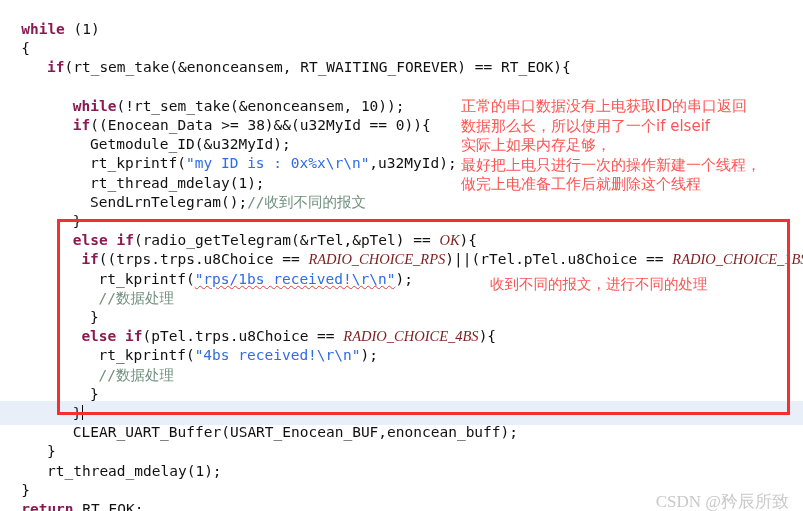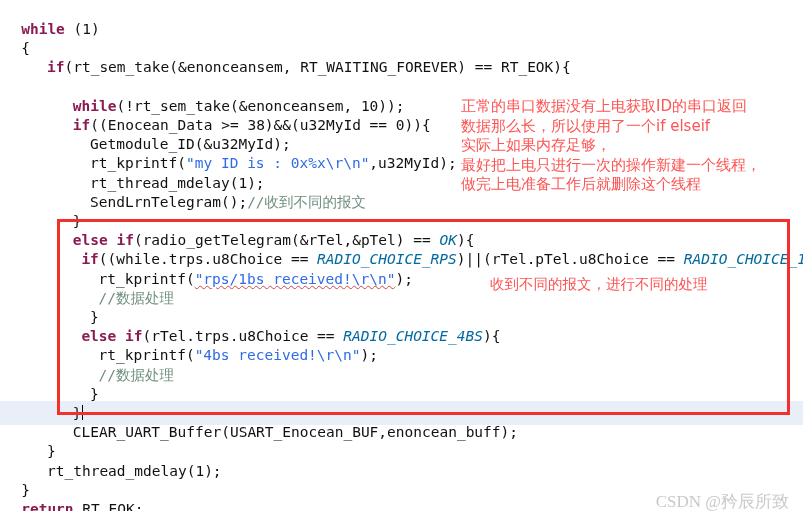--- a/index.html
+++ b/index.html
@@ -43,21 +43,21 @@
     width: 803px;
     height: 24px;
     background: #e8eff9;
     z-index: 0;
   }
 
   
   .kw      { color: #8a1a52; font-weight: bold; }
   .str     { color: #2f6ce5; }
   .cmt     { color: #6f8f7e; }
-  .macro   { color: #0369a1; font-style: italic; }
+  .macro   { color: #7f1d1d; font-style: italic; font-family: Liberation Serif, serif; }
   .plain   { color: #111111; }
 
   
   .squig {
     text-decoration: underline;
     text-decoration-style: wavy;
     text-decoration-color: #d04545;
     text-decoration-thickness: 1px;
   }
 
@@ -118,25 +118,25 @@
       <div class="code-line" style="top: 43.4px; padding-left: 47px;"><span class="kw">if</span><span class="plain">(rt_sem_take(&amp;enonceansem, RT_WAITING_FOREVER) == RT_EOK){</span></div>
       <div class="code-line" style="top: 62.6px; padding-left: 4px;"></div>
       <div class="code-line" style="top: 81.8px; padding-left: 72.8px;"><span class="kw">while</span><span class="plain">(!rt_sem_take(&amp;enonceansem, 10));</span></div>
       <div class="code-line" style="top: 101px; padding-left: 72.8px;"><span class="kw">if</span><span class="plain">((Enocean_Data &gt;= 38)&amp;&amp;(u32MyId == 0)){</span></div>
       <div class="code-line" style="top: 120.2px; padding-left: 90px;"><span class="plain">Getmodule_ID(&amp;u32MyId);</span></div>
       <div class="code-line" style="top: 139.4px; padding-left: 90px;"><span class="plain">rt_kprintf(</span><span class="str">"my ID is : 0x%x\r\n"</span><span class="plain">,u32MyId);</span></div>
       <div class="code-line" style="top: 158.6px; padding-left: 90px;"><span class="plain">rt_thread_mdelay(1);</span></div>
       <div class="code-line" style="top: 177.8px; padding-left: 90px;"><span class="plain">SendLrnTelegram();</span><span class="cmt">//收到不同的报文</span></div>
       <div class="code-line" style="top: 197px; padding-left: 72.8px;"><span class="plain">}</span></div>
       <div class="code-line" style="top: 216.2px; padding-left: 72.8px;"><span class="kw">else if</span><span class="plain">(radio_getTelegram(&amp;rTel,&amp;pTel) == </span><span class="macro">OK</span><span class="plain">){</span></div>
-      <div class="code-line" style="top: 235.4px; padding-left: 81.4px;"><span class="kw">if</span><span class="plain">((while.trps.u8Choice == </span><span class="macro">RADIO_CHOICE_RPS</span><span class="plain">)||(rTel.pTel.u8Choice == </span><span class="macro">RADIO_CHOICE_1BS</span></div>
+      <div class="code-line" style="top: 235.4px; padding-left: 81.4px;"><span class="kw">if</span><span class="plain">((trps.trps.u8Choice == </span><span class="macro">RADIO_CHOICE_RPS</span><span class="plain">)||(rTel.pTel.u8Choice == </span><span class="macro">RADIO_CHOICE_1BS</span></div>
       <div class="code-line" style="top: 254.6px; padding-left: 98.6px;"><span class="plain">rt_kprintf(</span><span class="str squig">"rps/1bs received!\r\n"</span><span class="plain">);</span></div>
       <div class="code-line" style="top: 273.8px; padding-left: 98.6px;"><span class="cmt">//数据处理</span></div>
       <div class="code-line" style="top: 293px; padding-left: 90px;"><span class="plain">}</span></div>
-      <div class="code-line" style="top: 312.2px; padding-left: 81.4px;"><span class="kw">else if</span><span class="plain">(rTel.trps.u8Choice == </span><span class="macro">RADIO_CHOICE_4BS</span><span class="plain">){</span></div>
+      <div class="code-line" style="top: 312.2px; padding-left: 81.4px;"><span class="kw">else if</span><span class="plain">(pTel.trps.u8Choice == </span><span class="macro">RADIO_CHOICE_4BS</span><span class="plain">){</span></div>
       <div class="code-line" style="top: 331.4px; padding-left: 98.6px;"><span class="plain">rt_kprintf(</span><span class="str">"4bs received!\r\n"</span><span class="plain">);</span></div>
       <div class="code-line" style="top: 350.6px; padding-left: 98.6px;"><span class="cmt">//数据处理</span></div>
       <div class="code-line" style="top: 369.8px; padding-left: 90px;"><span class="plain">}</span></div>
       <div class="line-highlight" style="top: 389px;"></div>
       <div class="code-line" style="top: 389px; padding-left: 72.8px;"><span class="plain">}</span><span class="caret"></span></div>
       <div class="code-line" style="top: 408.2px; padding-left: 72.8px;"><span class="plain">CLEAR_UART_Buffer(USART_Enocean_BUF,enoncean_buff);</span></div>
       <div class="code-line" style="top: 427.4px; padding-left: 47px;"><span class="plain">}</span></div>
       <div class="code-line" style="top: 446.6px; padding-left: 47px;"><span class="plain">rt_thread_mdelay(1);</span></div>
       <div class="code-line" style="top: 465.8px; padding-left: 21.2px;"><span class="plain">}</span></div>
       <div class="code-line" style="top: 485px; padding-left: 21.2px;"><span class="kw">return</span><span class="plain"> RT_EOK;</span></div>

